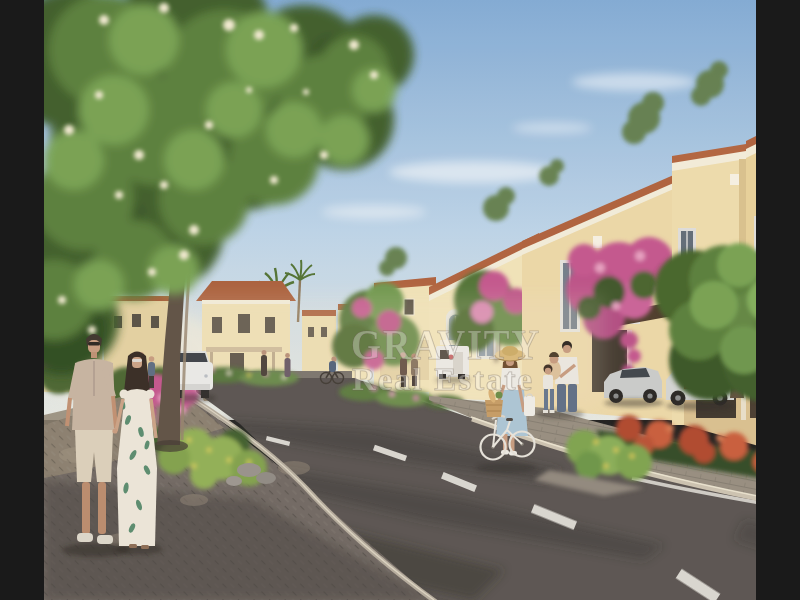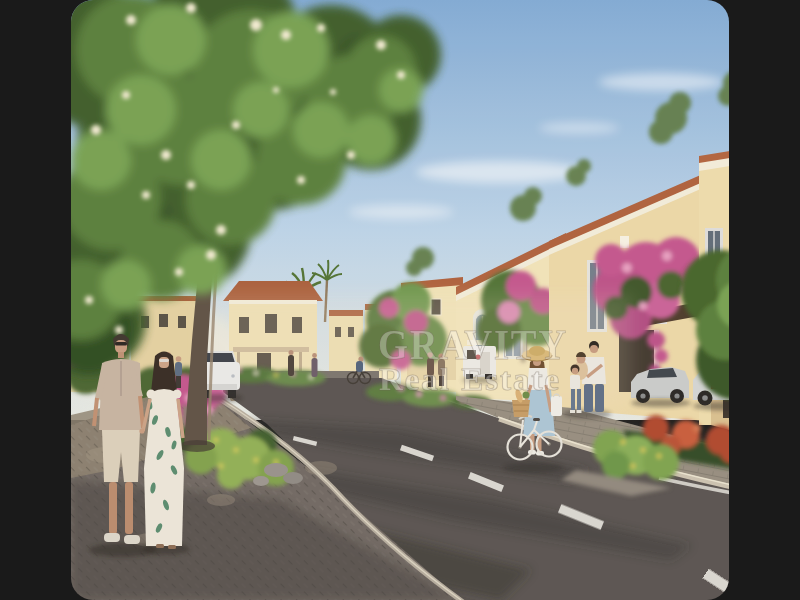--- a/index.html
+++ b/index.html
@@ -1,17 +1,17 @@
 <!DOCTYPE html>
 <html><head>
 <meta charset="utf-8">
 <style>
   html,body{margin:0;padding:0;background:#1a1a1a;}
-  .stage{width:658px;height:600px;position:relative;overflow:hidden;margin:0 auto;
-         font-family:"Liberation Sans",sans-serif;border-radius:22px;}
+  .stage{width:712px;height:600px;position:relative;overflow:hidden;margin:0 auto;
+         font-family:"Liberation Sans",sans-serif;}
   .stage svg{display:block;width:800px;height:600px;}
   .wm{font-family:"Liberation Serif",serif;font-weight:bold;
       fill-opacity:.30;stroke:#6b5f52;stroke-opacity:.38;stroke-width:1.1;
       paint-order:stroke;letter-spacing:2px;}
 </style>
 </head>
 <body>
 
 <div class="stage">
 <svg viewBox="0 0 800 600" role="img" aria-label="Sunlit street in a Mediterranean-style villa community: a couple strolls hand in hand on a brick sidewalk beneath a large flowering tree, a woman in a straw hat wheels a bicycle with a bread basket at the road edge, a family stands by cream townhouses draped in bougainvillea, sports cars sit in the driveways, and a curving asphalt road with dashed white markings leads into the neighborhood.">

